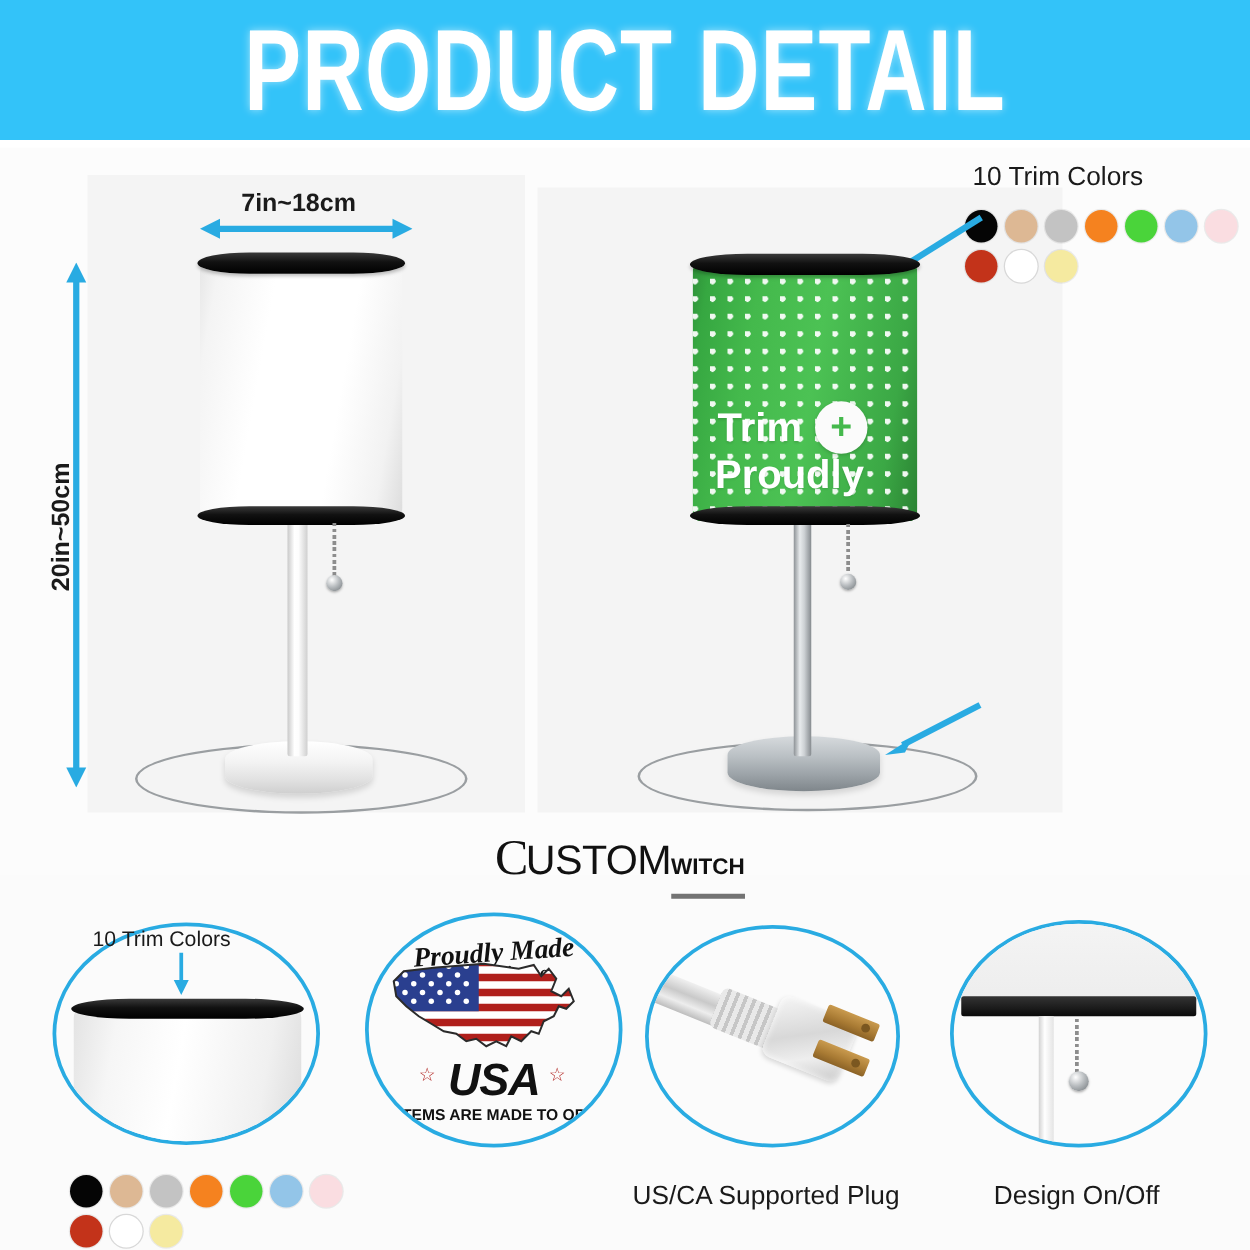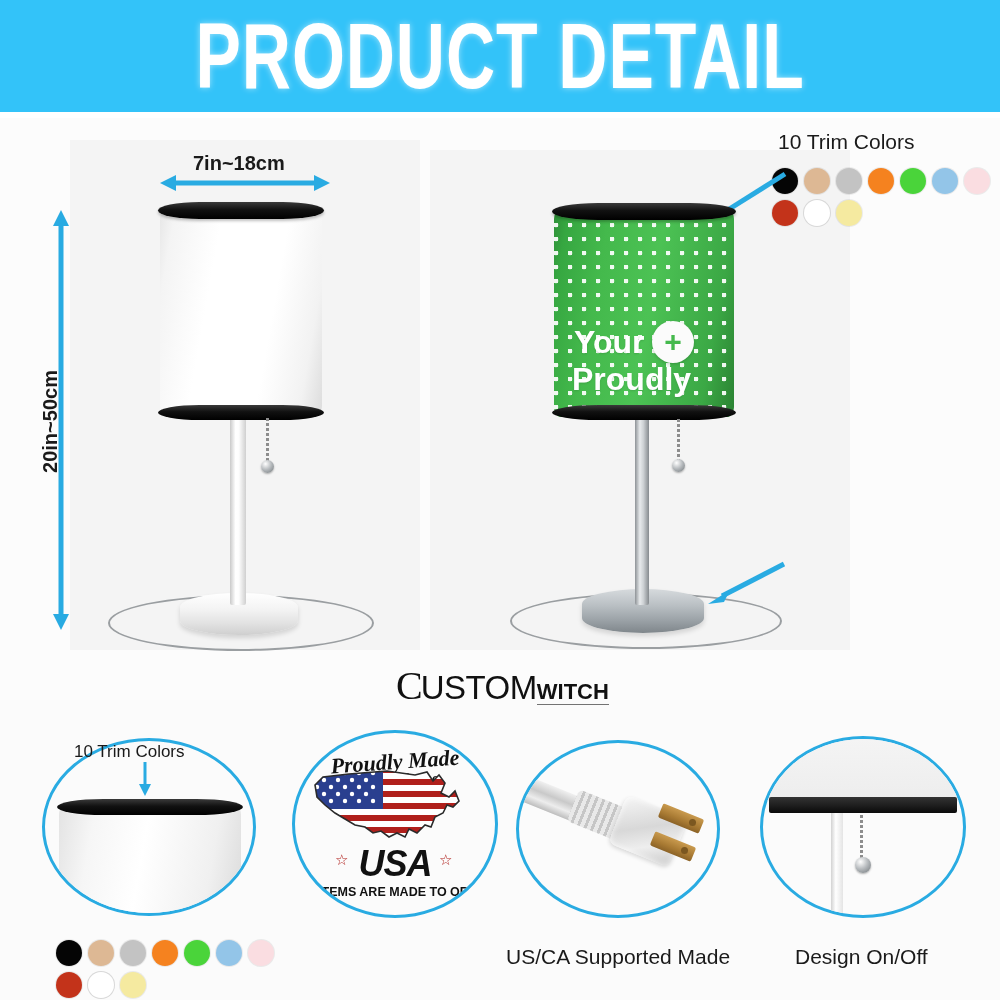--- a/index.html
+++ b/index.html
@@ -148,22 +148,22 @@
   .logo-c{
     font-family:"Liberation Serif", serif;
     font-size:40px;color:#111;line-height:1;letter-spacing:-2px;
   }
   .logo-custom{
     font-family:"Liberation Sans", sans-serif;font-weight:normal;
     font-size:33px;color:#111;letter-spacing:-0.5px;line-height:1;
   }
   .logo-witch{
     font-family:"Liberation Sans", sans-serif;font-weight:bold;
-    font-size:22px;color:#111;letter-spacing:0px;line-height:1;
-    border-bottom:1px solid #737373;padding-bottom:1px;
+    font-size:18px;color:#111;letter-spacing:0px;line-height:1;
+    border-bottom:4px solid #737373;padding-bottom:13px;
   }
 
   
   .plug-cord{
     position:absolute;
     background:linear-gradient(180deg,#f0f0f0,#c9c9c9 40%,#ededed 70%,#bdbdbd);
     border-radius:4px;
   }
   .plug-body{
     position:absolute;
@@ -251,21 +251,21 @@
 
     <div class="cord-ring" style="left:0px;top:400px;width:268px;height:52px;"></div>
 
     <div class="base base-silver" style="left:72px;top:396px;width:122px;height:44px;"></div>
 
     <div class="pole pole-silver" style="left:125px;top:222px;width:14px;height:190px;"></div>
 
     <div class="shade" style="left:44px;top:16px;width:180px;height:208px;">
       <div class="shade-body-green"></div>
 
-      <div class="yd-text" style="left:20px;top:115px;font-size:32px;">Your</div>
+      <div class="yd-text" style="left:20px;top:115px;font-size:32px;">Trim</div>
       <div class="plus-badge" style="left:98px;top:112px;width:42px;height:42px;">
         <span style="font-size:30px;">+</span>
       </div>
       <div class="yd-text" style="left:18px;top:152px;font-size:32px;">Proudly</div>
     </div>
     <div class="trim trim-top" style="left:42px;top:10px;width:184px;height:17px;"></div>
     <div class="trim" style="left:42px;top:212px;width:184px;height:15px;"></div>
 
     <div class="chain" style="left:167px;top:226px;height:46px;"></div>
     <div class="chain-ball" style="left:162px;top:266px;"></div>
@@ -379,21 +379,21 @@
     <div style="position:absolute;left:52px;top:56px;width:58px;height:34px;transform:rotate(22deg);
                 background:repeating-linear-gradient(90deg,#e9e9e9 0 4px,#c6c6c6 4px 7px);border-radius:5px;"></div>
 
     <div class="plug-body" style="left:96px;top:62px;width:66px;height:52px;transform:rotate(22deg);"></div>
 
     <div class="prong" style="left:140px;top:68px;width:44px;height:15px;transform:rotate(22deg);"></div>
     <div class="prong-hole" style="left:170px;top:76px;"></div>
     <div class="prong" style="left:132px;top:96px;width:44px;height:15px;transform:rotate(22deg);"></div>
     <div class="prong-hole" style="left:162px;top:104px;"></div>
   </div>
-  <div class="lbl" style="left:506px;top:945px;font-size:21px;">US/CA Supported Made</div>
+  <div class="lbl" style="left:506px;top:945px;font-size:21px;">US/CA Supported Plug</div>
 
   <div class="circle-card" style="left:760px;top:736px;width:200px;height:176px;">
     <div style="position:absolute;left:0;top:0;width:100%;height:62px;
                 background:linear-gradient(180deg,#f4f4f4,#ededed);"></div>
     <div style="position:absolute;left:6px;top:58px;width:188px;height:16px;
                 background:linear-gradient(180deg,#343434,#0a0a0a);border-radius:2px;"></div>
     <div style="position:absolute;left:68px;top:74px;width:12px;height:102px;
                 background:linear-gradient(90deg,#d2d2d2,#ffffff 40%,#e4e4e4);"></div>
     <div class="chain" style="left:97px;top:76px;height:46px;"></div>
     <div class="chain-ball" style="left:92px;top:118px;width:16px;height:16px;"></div>

